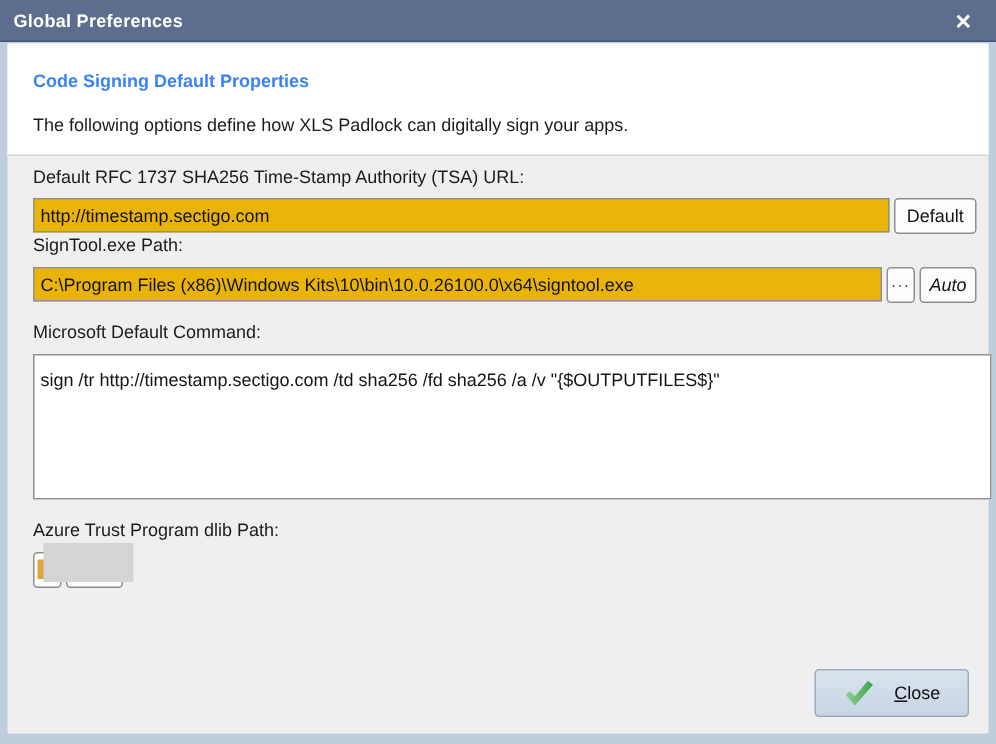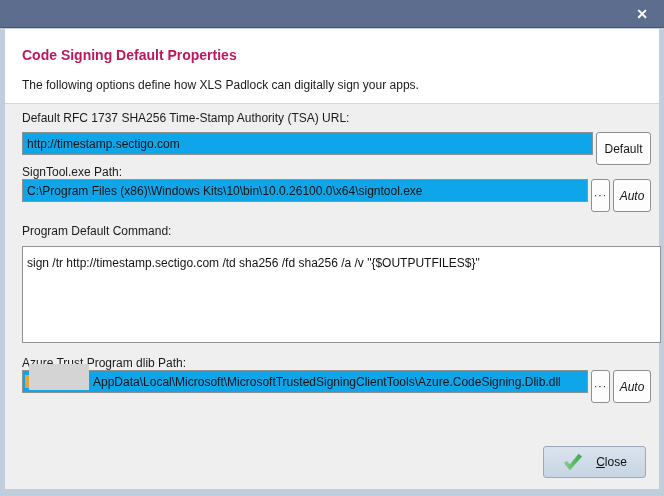--- a/index.html
+++ b/index.html
@@ -31,44 +31,44 @@
     display:flex; flex-direction:column;
   }
   .header {
     background:#ffffff;
     padding:12px 17px 0 17px;
     height:75px;
     border-bottom:1px solid #d6d6d6;
     flex:none;
   }
   .header h1 {
-    margin:6px 0 0 0; font-size:14px; font-weight:bold; color:#be185d;
+    margin:6px 0 0 0; font-size:12px; font-weight:bold; color:#3b82f6;
   }
   .header p {
     margin:15px 0 12px 0; font-size:12px; color:#1c1c1c;
   }
   .body {
     flex:1; padding:0 8px 0 17px; position:relative;
   }
   .field-label {
     display:block; font-size:12px; color:#1b1b1b; height:14px;
   }
   .lbl1 { margin-top:7px; }
   .lbl2 { }
   .lbl3 { margin-top:12px; }
   .lbl4 { margin-top:13px; }
-  .row { display:flex; gap:3px; position:relative; }
+  .row { display:flex; gap:3px; margin-top:8px; position:relative; }
   .row.first { margin-top:7px; }
   .txt {
-    flex:1; height:23px; border:1px solid #919191; background:#0ea5e9;
+    flex:1; height:23px; border:1px solid #919191; background:#eab308;
     font-family:"Liberation Sans", sans-serif; font-size:12px; color:#141414;
     padding:8px 4px; border-radius:0; min-width:0;
   }
   .btn {
-    height:33px; background:#fdfdfd; border:1px solid #8f8f8f; border-radius:3px;
+    height:24px; background:#fdfdfd; border:1px solid #8f8f8f; border-radius:3px;
     font-family:"Liberation Sans", sans-serif; font-size:12px; color:#141414;
     padding:0; cursor:pointer;
   }
   .btn-default { width:55px; }
   .btn-auto { width:38px;font-style:italic; }
   .btn-dots { width:19px; font-size:10px; letter-spacing:1px; }
   textarea.cmd {
     display:block; width:639px; height:97px; margin-top:8px;
     border:1px solid #919191; background:#fff; resize:none;
     font-family:"Liberation Sans", sans-serif; font-size:12px; color:#141414;
@@ -97,20 +97,21 @@
   }
   .close-btn .accel { text-decoration:underline; }
   .check-icon { width:21px; height:19px; flex:none; }
 </style>
 </head>
 <body>
 
 <div class="window">
 
   <div class="titlebar">
+    <span class="title">Global Preferences</span>
     <span class="close">✕</span>
   </div>
 
   <div class="frame">
 
     <div class="header">
       <h1>Code Signing Default Properties</h1>
       <p>The following options define how XLS Padlock can digitally sign your apps.</p>
     </div>
 
@@ -122,26 +123,25 @@
         <button class="btn btn-default">Default</button>
       </div>
 
       <label class="field-label lbl2">SignTool.exe Path:</label>
       <div class="row">
         <input class="txt" type="text" value="C:\Program Files (x86)\Windows Kits\10\bin\10.0.26100.0\x64\signtool.exe" style="">
         <button class="btn btn-dots">···</button>
         <button class="btn btn-auto">Auto</button>
       </div>
 
-      <label class="field-label lbl3">Program Default Command:</label>
+      <label class="field-label lbl3">Microsoft Default Command:</label>
       <textarea class="cmd" spellcheck="false" style="">sign /tr http://timestamp.sectigo.com /td sha256 /fd sha256 /a /v "{$OUTPUTFILES$}"</textarea>
 
       <label class="field-label lbl4">Azure Trust Program dlib Path:</label>
       <div class="row">
-        <input class="txt azure-input" type="text" value="AppData\Local\Microsoft\MicrosoftTrustedSigningClientTools\Azure.CodeSigning.Dlib.dll" style="">
         <span class="redact-sliver"></span>
         <span class="redact-block"></span>
         <button class="btn btn-dots">···</button>
         <button class="btn btn-auto">Auto</button>
       </div>
 
       <div class="footer-row">
         <button class="close-btn">
           <svg class="check-icon" viewBox="0 0 24 22" aria-hidden="true">
             <defs>

